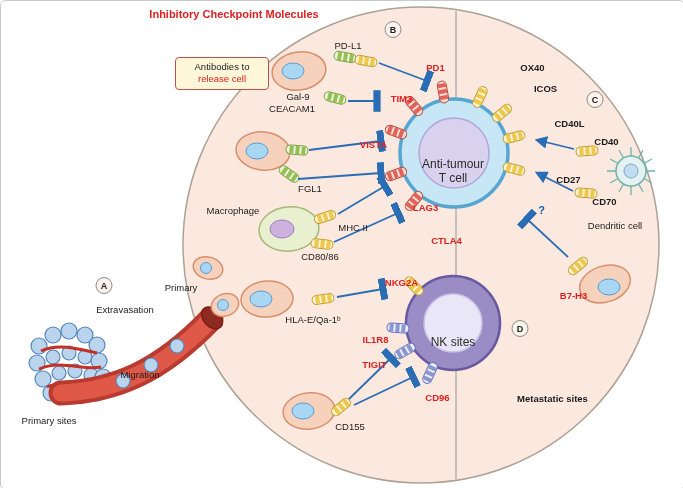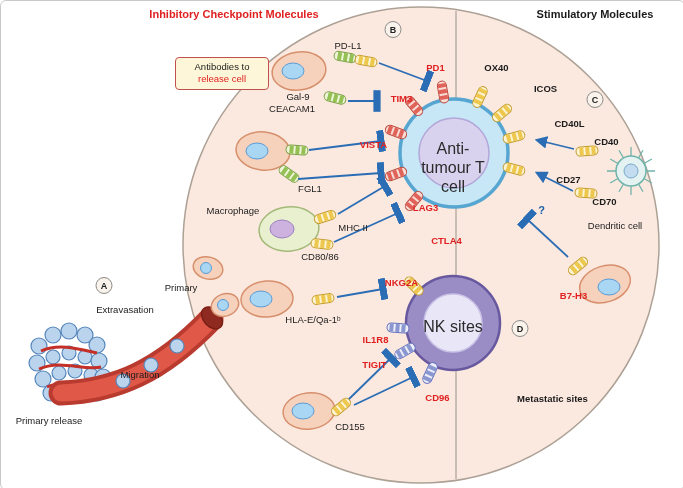--- a/index.html
+++ b/index.html
@@ -4,22 +4,22 @@
 <style>
   html,body{margin:0;padding:0;background:#fff;}
   .frame{position:relative;width:683px;height:488px;background:#ffffff;border:1px solid #c9c9c9;
          border-radius:6px;overflow:hidden;font-family:"Liberation Sans",sans-serif;}
   svg{position:absolute;left:0;top:0;}
   .lbl{position:absolute;transform:translateX(-50%);font-size:9.5px;color:#1b1b1b;
        white-space:nowrap;line-height:1.15;text-align:left;}
   .red{color:#e02020;}
   .bold{font-weight:bold;padding-left:23px;}
   .hdr{font-size:11px;font-weight:bold;}
-  .cell-label{position:absolute;transform:translateX(-50%);font-size:16px;color:#2b2b2b;
-       text-align:center;line-height:1.2;}
+  .cell-label{position:absolute;transform:translateX(-50%);font-size:12px;color:#2b2b2b;
+       text-align:center;line-height:1.2;margin-top:18px;}
   .marker{position:absolute;transform:translateX(-50%);width:15px;height:15px;border:1.2px solid #8a8a8a;
        border-radius:50%;background:#faf3ec;font-size:9px;font-weight:bold;color:#222;
        display:flex;align-items:center;justify-content:center;}
   .note{position:absolute;background:#fdf6d8;border:1.2px solid #c0504d;border-radius:4px;
        padding:3px 6px;font-size:9.5px;text-align:center;line-height:1.3;color:#1b1b1b;}
 </style>
 </head>
 <body>
 
 <div class="frame">
@@ -190,21 +190,20 @@
     <line x1="336" y1="296" x2="382" y2="288" marker-end="url(#mTbar)"></line>
     <line x1="348" y1="398" x2="390" y2="357" marker-end="url(#mTbar)"></line>
     <line x1="353" y1="404" x2="412" y2="376" marker-end="url(#mTbar)"></line>
     <line x1="567" y1="256" x2="526" y2="218" marker-end="url(#mTbar)"></line>
     <line x1="573" y1="148" x2="536" y2="139" marker-end="url(#mArrow)"></line>
     <line x1="572" y1="190" x2="536" y2="172" marker-end="url(#mArrow)"></line>
   </g>
 </svg>
 
 <div class="lbl hdr red" style="left:233px;top:7px">Inhibitory Checkpoint Molecules</div>
-<div class="lbl hdr" style="left:594px;top:7px">Stimulatory Molecules</div>
 
 <div class="note" style="left:174px;top:56px;width:80px">
   <div>Antibodies to</div>
   <div class="red">release cell</div>
 </div>
 
 <div class="marker" style="left:103px;top:276px">A</div>
 <div class="marker" style="left:392px;top:20px">B</div>
 <div class="marker" style="left:594px;top:90px">C</div>
 <div class="marker" style="left:519px;top:319px">D</div>
@@ -223,31 +222,31 @@
 <div class="lbl red bold" style="left:389px;top:93px">TIM3</div>
 <div class="lbl red bold" style="left:361px;top:139px">VISTA</div>
 <div class="lbl red bold" style="left:413px;top:202px">LAG3</div>
 <div class="lbl red bold" style="left:434px;top:235px">CTLA4</div>
 <div class="lbl red bold" style="left:389px;top:277px">NKG2A</div>
 <div class="lbl red bold" style="left:363px;top:334px">IL1R8</div>
 <div class="lbl red bold" style="left:362px;top:359px">TIGIT</div>
 <div class="lbl red bold" style="left:425px;top:392px">CD96</div>
 <div class="lbl red bold" style="left:561px;top:290px">B7-H3</div>
 
-<div class="lbl bold" style="left:484px;top:62px">OX40</div>
+<div class="lbl bold" style="left:520px;top:62px">OX40</div>
 <div class="lbl bold" style="left:533px;top:83px">ICOS</div>
 <div class="lbl bold" style="left:557px;top:118px">CD40L</div>
 <div class="lbl bold" style="left:594px;top:136px">CD40</div>
 <div class="lbl bold" style="left:556px;top:174px">CD27</div>
 <div class="lbl bold" style="left:592px;top:196px">CD70</div>
 
 <div class="cell-label" style="left:452px;top:138px;width:66px;white-space:normal">Anti-tumour T cell</div>
 <div class="cell-label" style="left:452px;top:316px">NK sites</div>
 <div class="lbl" style="left:614px;top:220px">Dendritic cell</div>
 <div class="lbl bold" style="left:540px;top:393px">Metastatic sites</div>
 
 <div class="lbl" style="left:124px;top:304px">Extravasation</div>
 <div class="lbl" style="left:180px;top:282px">Primary</div>
 <div class="lbl" style="left:139px;top:369px">Migration</div>
-<div class="lbl" style="left:48px;top:415px">Primary release</div>
+<div class="lbl" style="left:48px;top:415px">Primary sites</div>
 <div class="lbl bold" style="left:529px;top:203px;color:#1a5fa8;font-size:11px">?</div>
 
 </div>
 
 </body></html>

